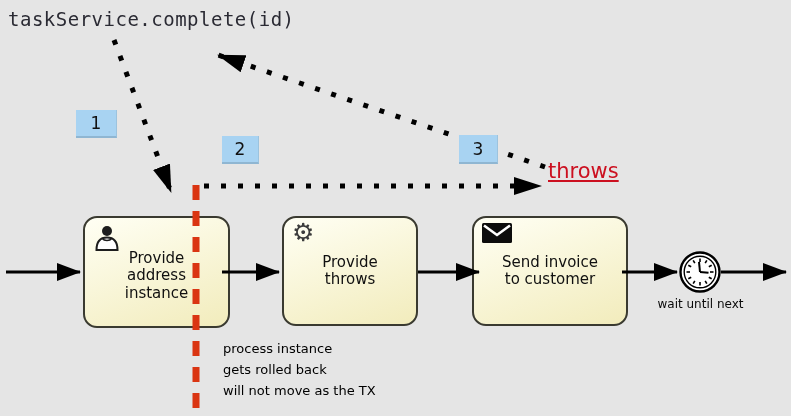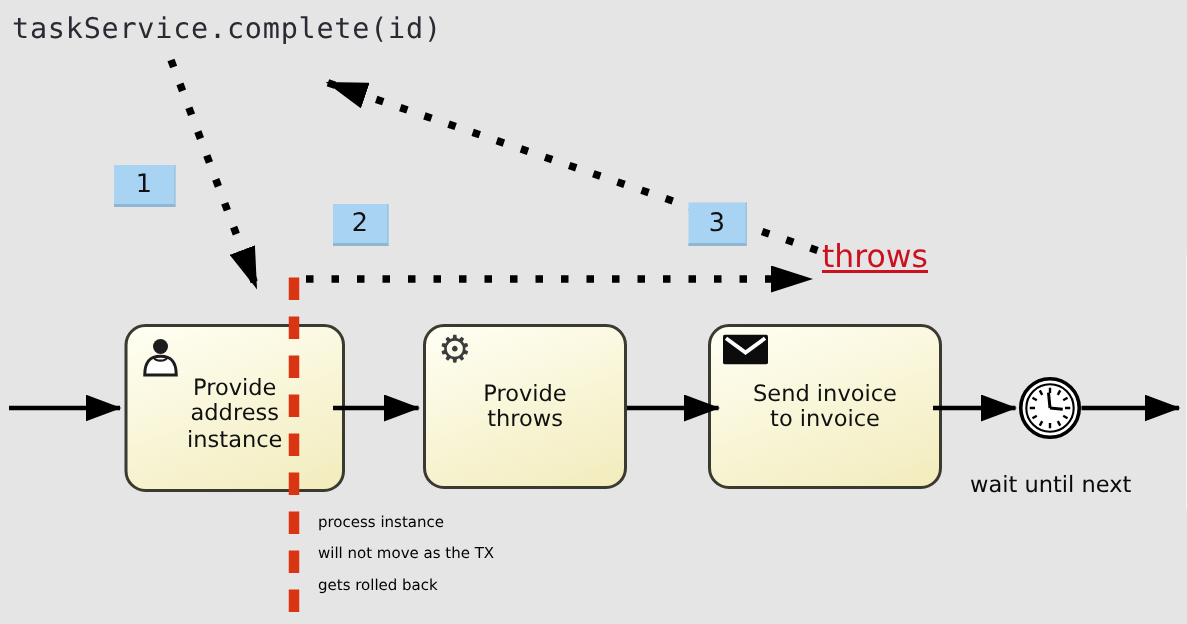--- a/index.html
+++ b/index.html
@@ -34,26 +34,26 @@
     font-size:15px;line-height:17.5px;color:#101010;text-align:center;
   }
   #task-1{left:83px;top:216px;width:147px;height:112px;padding-top:8px;}
   #task-2{left:282px;top:216px;width:136px;height:110px;}
   #task-3{left:472px;top:216px;width:156px;height:110px;}
   .task-icon{position:absolute;top:5px;left:8px;}
   #gear-icon{font-size:25px;line-height:25px;color:#3c3c3c;top:2px;}
   #svg-layer{position:absolute;left:0;top:0;z-index:3;pointer-events:none;}
   #timer-event{position:absolute;left:677px;top:249px;z-index:2;}
   #timer-label{
-    position:absolute;left:618px;top:314px;width:165px;z-index:2;
-    text-align:center;font-size:15px;line-height:19px;color:#0a0a0a;
+    position:absolute;left:618px;top:295px;width:165px;z-index:2;
+    text-align:center;font-size:12px;line-height:19px;color:#0a0a0a;
   }
   #rollback-note{
-    position:absolute;left:212px;top:338px;z-index:4;
-    font-size:10px;line-height:21px;color:#000;white-space:nowrap;
+    position:absolute;left:223px;top:338px;z-index:4;
+    font-size:13px;line-height:21px;color:#000;white-space:nowrap;
   }
 </style>
 </head>
 <body>
 
 <div id="canvas">
 
   <div id="code-annotation">taskService.complete(id)</div>
 
   <div class="badge" id="badge-1">1</div>
@@ -107,21 +107,21 @@
   </div>
 
   <div class="task" id="task-3">
     <span class="task-icon">
       <svg width="30" height="20" viewBox="0 0 30 20">
         <rect x="0" y="0" width="30" height="20" rx="1.5" fill="#0c0c0c"></rect>
         <path d="M2 2.5 L15 12 L28 2.5" fill="none" stroke="#ffffff" stroke-width="2.6"></path>
       </svg>
     </span>
     <div>Send invoice</div>
-    <div>to invoice</div>
+    <div>to customer</div>
   </div>
 
   <span id="timer-event">
     <svg width="46" height="46" viewBox="0 0 46 46">
       <circle cx="23" cy="23" r="19.5" fill="#ffffff" stroke="#000" stroke-width="2.4"></circle>
       <circle cx="23" cy="23" r="15.8" fill="none" stroke="#000" stroke-width="1.4"></circle>
       <g stroke="#000" stroke-width="1.6">
         <line x1="23" y1="9.5" x2="23" y2="13"></line>
         <line x1="23" y1="33" x2="23" y2="36.5"></line>
         <line x1="9.5" y1="23" x2="13" y2="23"></line>
@@ -141,17 +141,17 @@
       </g>
     </svg>
   </span>
 
   <div id="timer-label">
     <div>wait until next</div>
   </div>
 
   <div id="rollback-note">
     <div>process instance</div>
+    <div>gets rolled back</div>
     <div>will not move as the TX</div>
-    <div>gets rolled back</div>
   </div>
 
 </div>
 
 </body></html>

